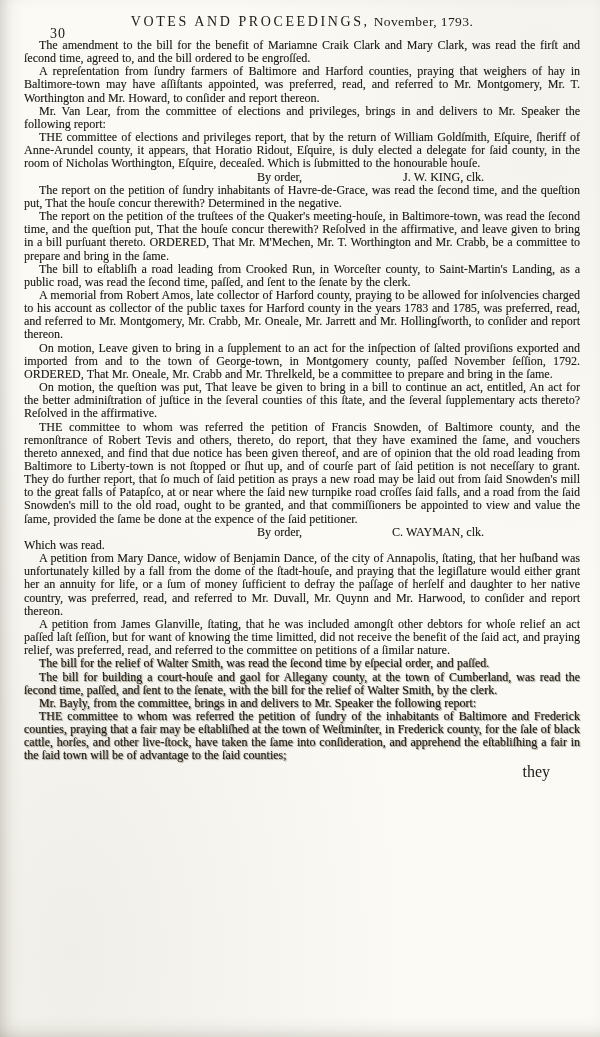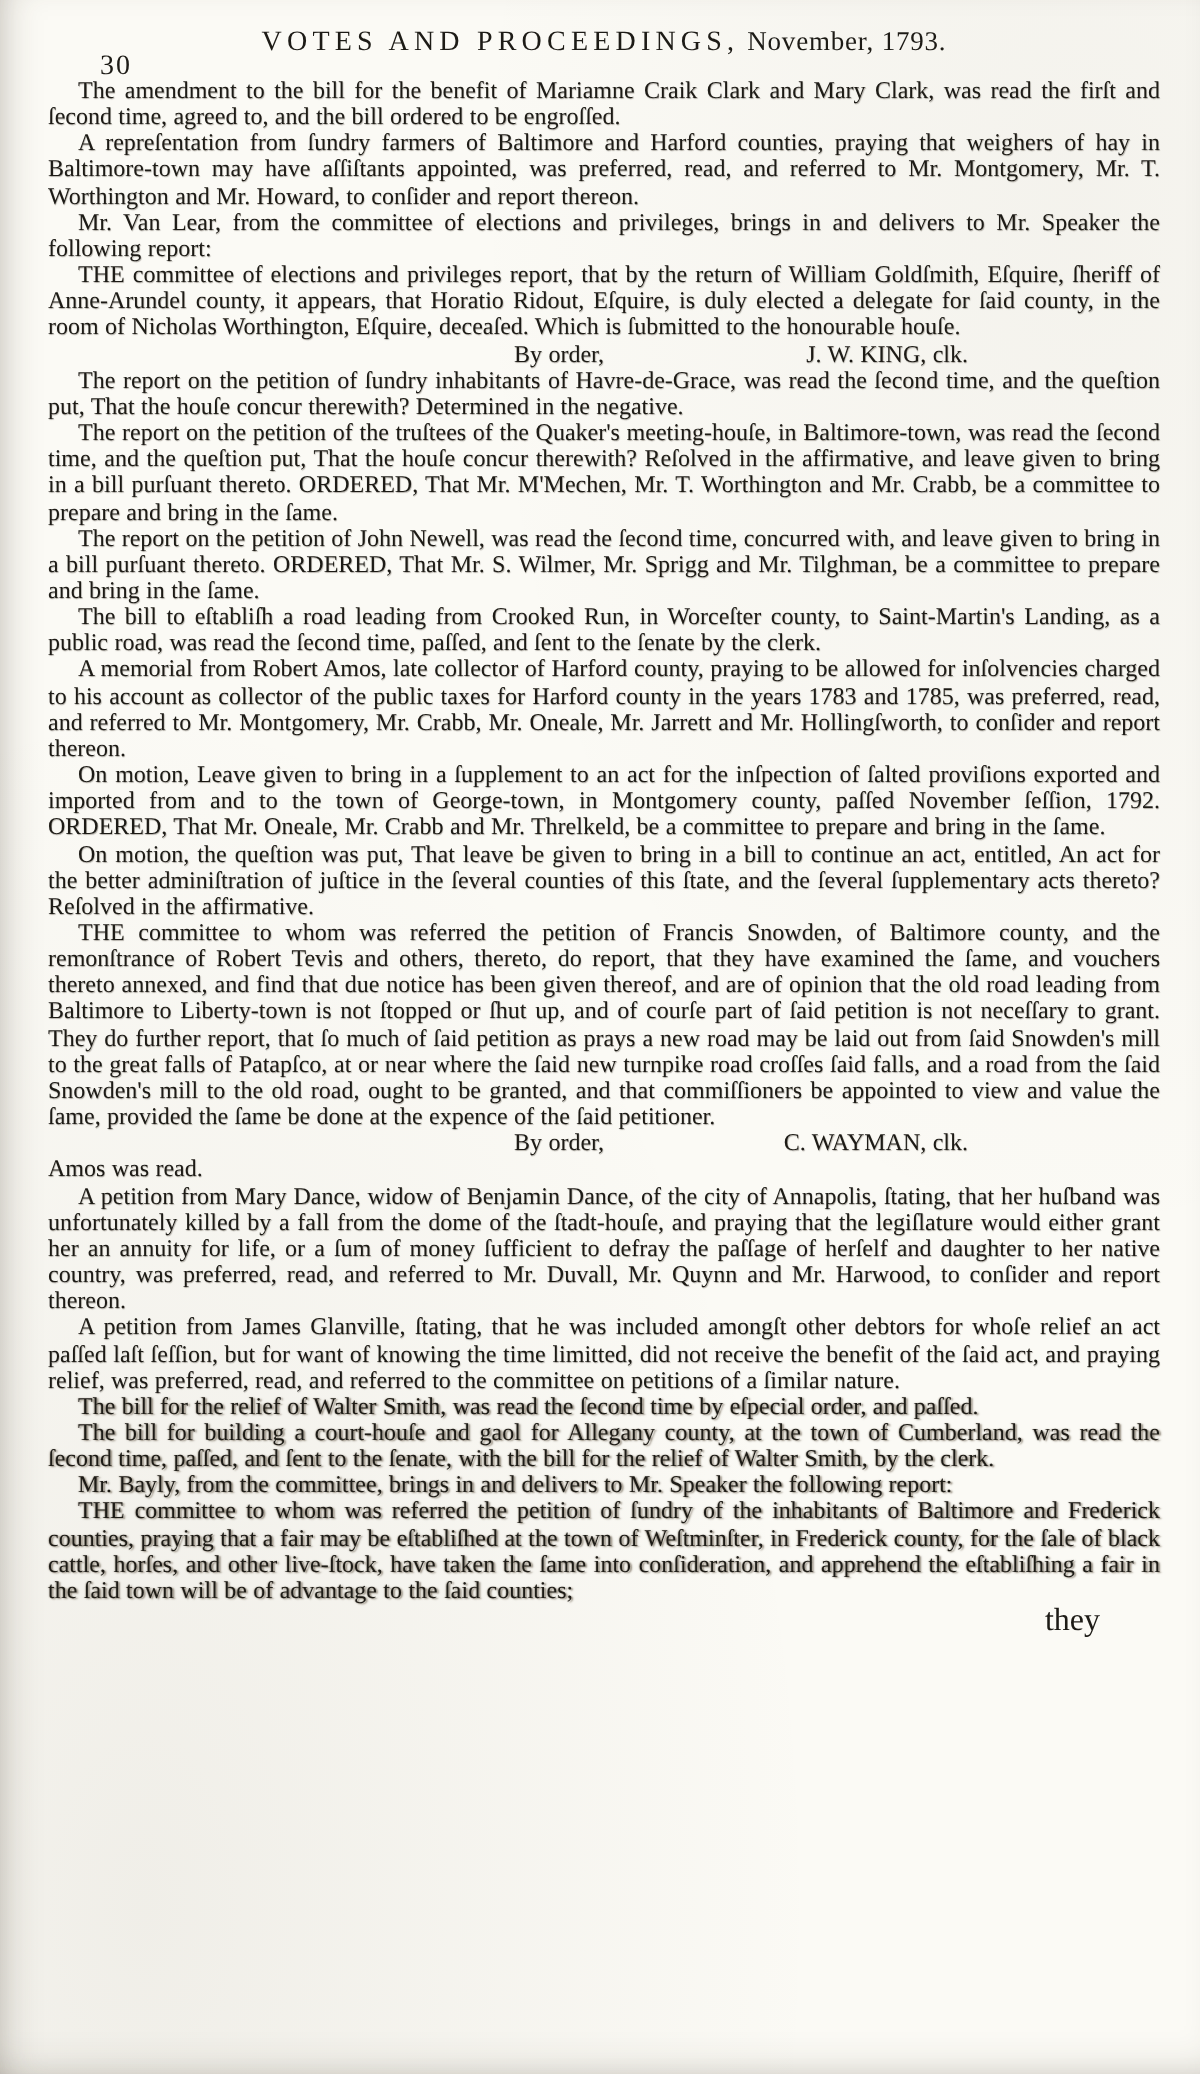--- a/index.html
+++ b/index.html
@@ -59,31 +59,30 @@
       <p class="para">The amendment to the bill for the benefit of Mariamne Craik Clark and Mary Clark, was read the firſt and ſecond time, agreed to, and the bill ordered to be engroſſed.</p>
       <p class="para">A repreſentation from ſundry farmers of Baltimore and Harford counties, praying that weighers of hay in Baltimore-town may have aſſiſtants appointed, was preferred, read, and referred to Mr. Montgomery, Mr. T. Worthington and Mr. Howard, to conſider and report thereon.</p>
       <p class="para">Mr. Van Lear, from the committee of elections and privileges, brings in and delivers to Mr. Speaker the following report:</p>
       <p class="para">THE committee of elections and privileges report, that by the return of William Goldſmith, Eſquire, ſheriff of Anne-Arundel county, it appears, that Horatio Ridout, Eſquire, is duly elected a delegate for ſaid county, in the room of Nicholas Worthington, Eſquire, deceaſed. Which is ſubmitted to the honourable houſe.</p>
       <div class="byorder-row">
         <span class="byorder">By order,</span>
         <span class="signature">J. W. KING, clk.</span>
       </div>
       <p class="para">The report on the petition of ſundry inhabitants of Havre-de-Grace, was read the ſecond time, and the queſtion put, That the houſe concur therewith? Determined in the negative.</p>
       <p class="para">The report on the petition of the truſtees of the Quaker's meeting-houſe, in Baltimore-town, was read the ſecond time, and the queſtion put, That the houſe concur therewith? Reſolved in the affirmative, and leave given to bring in a bill purſuant thereto. ORDERED, That Mr. M'Mechen, Mr. T. Worthington and Mr. Crabb, be a committee to prepare and bring in the ſame.</p>
-      <p class="para">The report on the petition of John Newell, was read the ſecond time, concurred with, and leave given to bring in a bill purſuant thereto. ORDERED, That Mr. S. Wilmer, Mr. Sprigg and Mr. Tilghman, be a committee to prepare and bring in the ſame.</p>
       <p class="para">The bill to eſtabliſh a road leading from Crooked Run, in Worceſter county, to Saint-Martin's Landing, as a public road, was read the ſecond time, paſſed, and ſent to the ſenate by the clerk.</p>
       <p class="para">A memorial from Robert Amos, late collector of Harford county, praying to be allowed for inſolvencies charged to his account as collector of the public taxes for Harford county in the years 1783 and 1785, was preferred, read, and referred to Mr. Montgomery, Mr. Crabb, Mr. Oneale, Mr. Jarrett and Mr. Hollingſworth, to conſider and report thereon.</p>
       <p class="para">On motion, Leave given to bring in a ſupplement to an act for the inſpection of ſalted proviſions exported and imported from and to the town of George-town, in Montgomery county, paſſed November ſeſſion, 1792. ORDERED, That Mr. Oneale, Mr. Crabb and Mr. Threlkeld, be a committee to prepare and bring in the ſame.</p>
       <p class="para">On motion, the queſtion was put, That leave be given to bring in a bill to continue an act, entitled, An act for the better adminiſtration of juſtice in the ſeveral counties of this ſtate, and the ſeveral ſupplementary acts thereto? Reſolved in the affirmative.</p>
       <p class="para">THE committee to whom was referred the petition of Francis Snowden, of Baltimore county, and the remonſtrance of Robert Tevis and others, thereto, do report, that they have examined the ſame, and vouchers thereto annexed, and find that due notice has been given thereof, and are of opinion that the old road leading from Baltimore to Liberty-town is not ſtopped or ſhut up, and of courſe part of ſaid petition is not neceſſary to grant. They do further report, that ſo much of ſaid petition as prays a new road may be laid out from ſaid Snowden's mill to the great falls of Patapſco, at or near where the ſaid new turnpike road croſſes ſaid falls, and a road from the ſaid Snowden's mill to the old road, ought to be granted, and that commiſſioners be appointed to view and value the ſame, provided the ſame be done at the expence of the ſaid petitioner.</p>
       <div class="byorder-row">
         <span class="byorder">By order,</span>
         <span class="signature">C. WAYMAN, clk.</span>
       </div>
-      <p class="para flush">Amos was read.</p>
+      <p class="para flush">Which was read.</p>
       <p class="para">A petition from Mary Dance, widow of Benjamin Dance, of the city of Annapolis, ſtating, that her huſband was unfortunately killed by a fall from the dome of the ſtadt-houſe, and praying that the legiſlature would either grant her an annuity for life, or a ſum of money ſufficient to defray the paſſage of herſelf and daughter to her native country, was preferred, read, and referred to Mr. Duvall, Mr. Quynn and Mr. Harwood, to conſider and report thereon.</p>
       <p class="para">A petition from James Glanville, ſtating, that he was included amongſt other debtors for whoſe relief an act paſſed laſt ſeſſion, but for want of knowing the time limitted, did not receive the benefit of the ſaid act, and praying relief, was preferred, read, and referred to the committee on petitions of a ſimilar nature.</p>
       <p class="para">The bill for the relief of Walter Smith, was read the ſecond time by eſpecial order, and paſſed.</p>
       <p class="para">The bill for building a court-houſe and gaol for Allegany county, at the town of Cumberland, was read the ſecond time, paſſed, and ſent to the ſenate, with the bill for the relief of Walter Smith, by the clerk.</p>
       <p class="para">Mr. Bayly, from the committee, brings in and delivers to Mr. Speaker the following report:</p>
       <p class="para">THE committee to whom was referred the petition of ſundry of the inhabitants of Baltimore and Frederick counties, praying that a fair may be eſtabliſhed at the town of Weſtminſter, in Frederick county, for the ſale of black cattle, horſes, and other live-ſtock, have taken the ſame into conſideration, and apprehend the eſtabliſhing a fair in the ſaid town will be of advantage to the ſaid counties;</p>
     </div>
   <div class="catchword-row">
     <span>they</span>
   </div>

